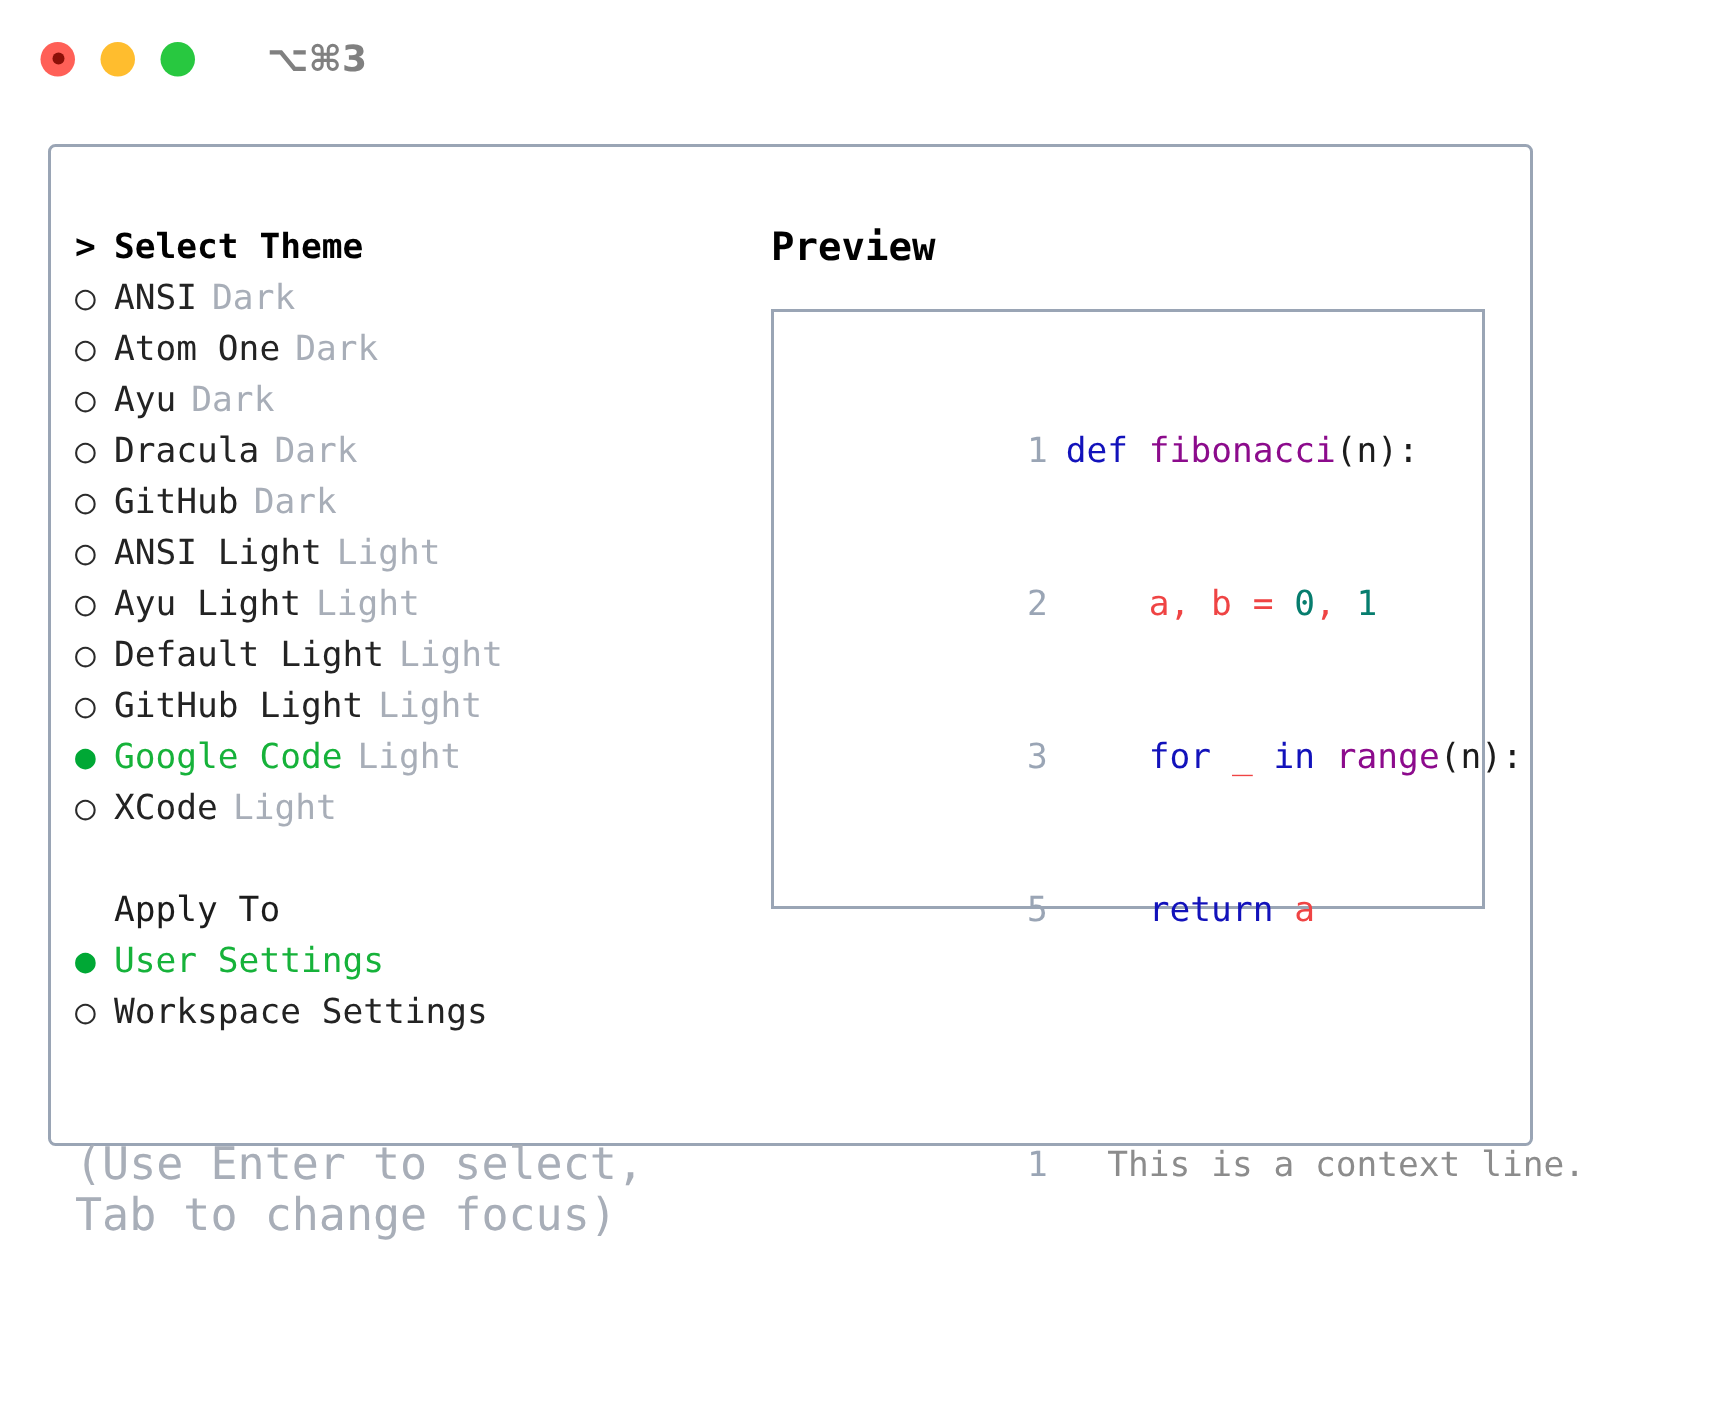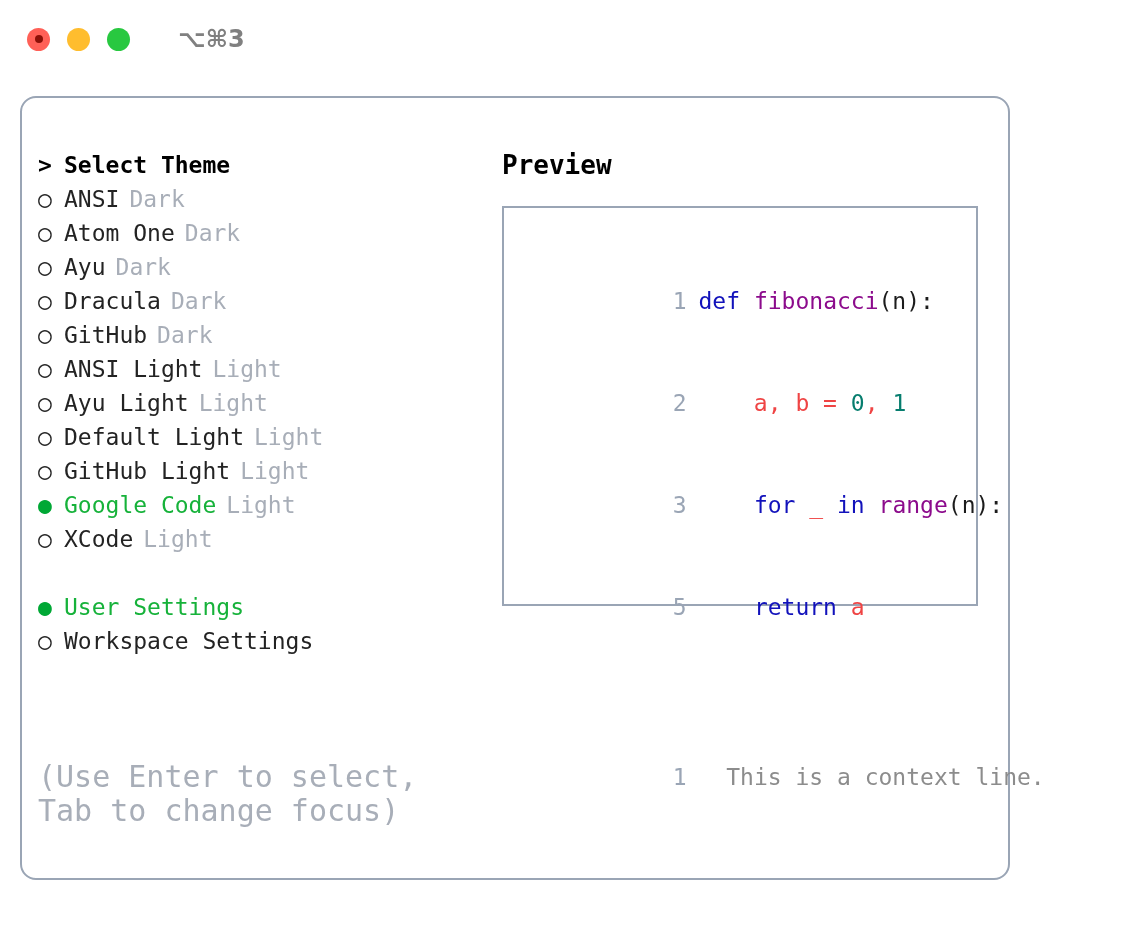--- a/index.html
+++ b/index.html
@@ -62,26 +62,26 @@
     font-size: 24px;
     font-weight: bold;
     color: #808080;
     letter-spacing: 0px;
     font-family: "DejaVu Sans", "Liberation Sans", sans-serif;
   }
 
   
   .panel {
     position: absolute;
-    left: 20px;
+    left: 32px;
     top: 96px;
     width: 990px;
-    height: 784px;
+    height: 668px;
     border: 2px solid #9aa5b5;
-    border-radius: 16px;
+    border-radius: 5px;
     box-sizing: border-box;
     background: #ffffff;
   }
 
   
   .left-col {
     position: absolute;
     left: 16px;
     top: 50px;
     width: 430px;
@@ -232,20 +232,23 @@
       <div class="row">
         <span class="bullet sel">●</span><span class="name selected">Google Code</span><span class="tag">Light</span>
       </div>
 
       <div class="row">
         <span class="bullet">○</span><span class="name">XCode</span><span class="tag">Light</span>
       </div>
 
       <div class="spacer-row"></div>
 
+      <div class="row plain-header">
+        <span class="bullet"> </span><span>Apply To</span>
+      </div>
 
       <div class="row">
         <span class="bullet sel">●</span><span class="name selected">User Settings</span>
       </div>
 
       <div class="row">
         <span class="bullet">○</span><span class="name">Workspace Settings</span>
       </div>
     </div>
 

